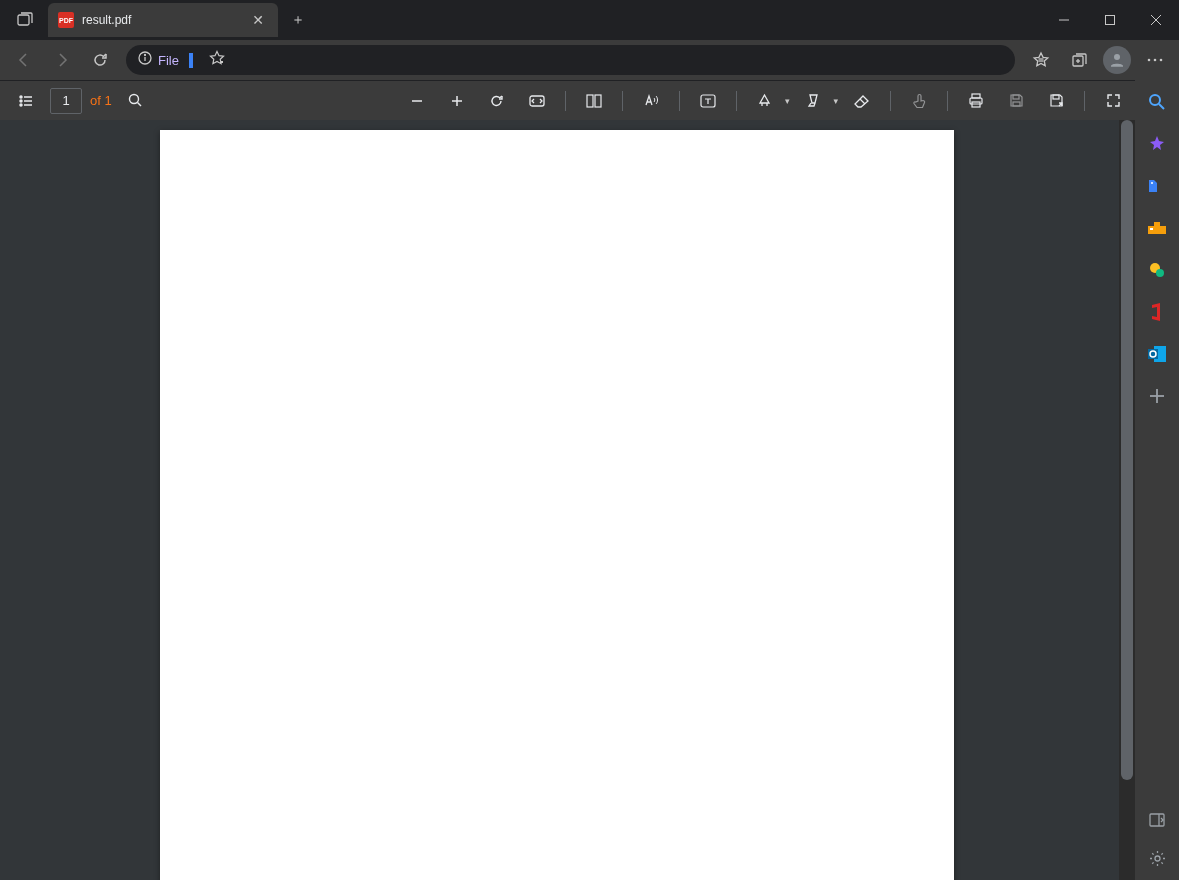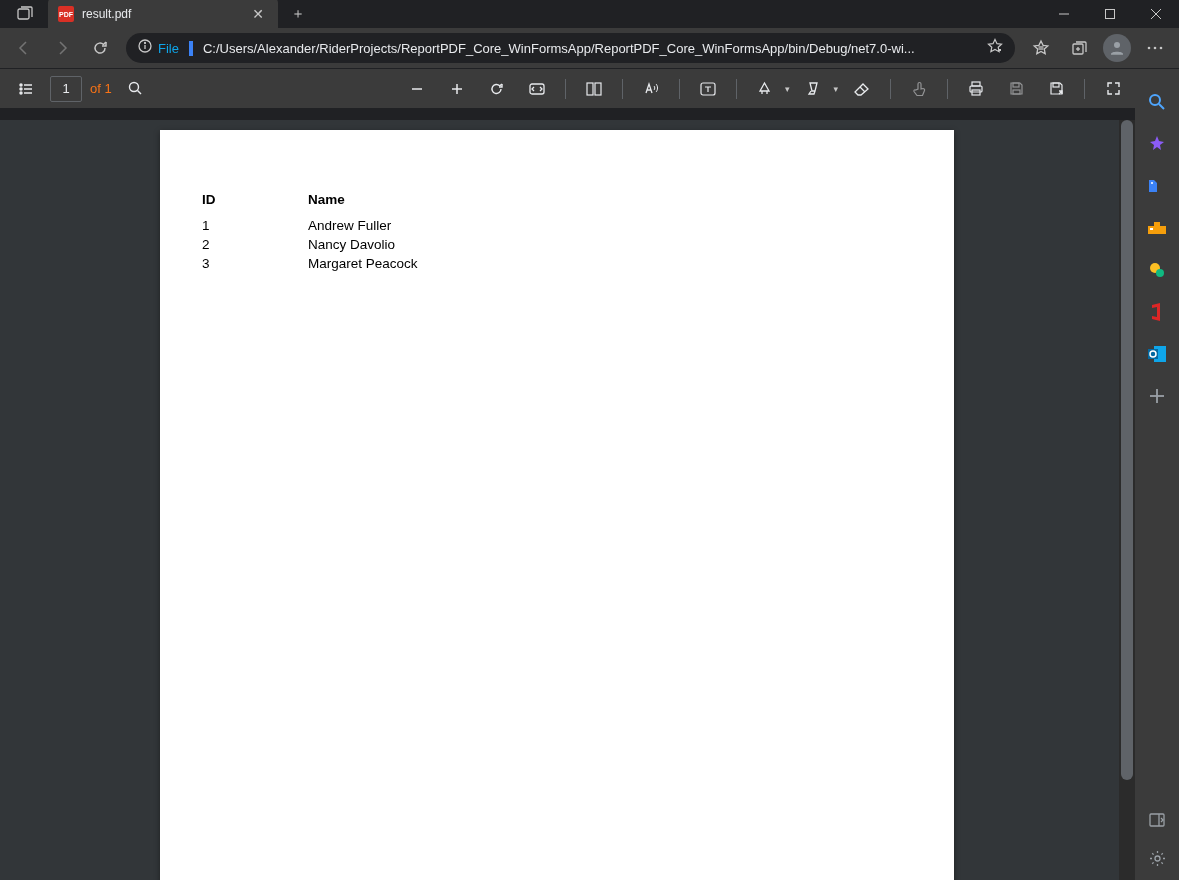--- a/index.html
+++ b/index.html
@@ -1,36 +1,36 @@
 <!DOCTYPE html>
 <html><head>
 <meta charset="utf-8">
 <style>
 * { margin:0; padding:0; box-sizing:border-box; font-family:"Segoe UI",Arial,sans-serif; }
 body { width:1179px; height:880px; background:#202124; overflow:hidden; position:relative; }
 
 
-.titlebar { height:28px; background:#202124; display:flex; align-items:center; padding-left:8px; }
+.titlebar { height:40px; background:#202124; display:flex; align-items:center; padding-left:8px; }
 .tabmgr { width:34px; height:32px; display:flex; align-items:center; justify-content:center; color:#c7c7c7; border-radius:4px; }
 .tab { height:34px; background:#3b3b3b; border-radius:6px 6px 0 0; display:flex; align-items:center; padding:0 10px; margin-left:6px; min-width:230px; }
 .tab-favicon { width:16px; height:16px; background:#d93025; border-radius:2px; display:flex; align-items:center; justify-content:center; color:#fff; font-size:7px; font-weight:bold; margin-right:8px; }
 .tab-title { color:#e8eaed; font-size:12px; flex:1; }
 .tab-close { color:#c7c7c7; font-size:14px; padding:2px 4px; }
 .newtab { width:28px; height:28px; display:flex; align-items:center; justify-content:center; color:#c7c7c7; margin-left:6px; font-size:14px; }
 .winbtns { margin-left:auto; display:flex; }
 .winbtn { width:46px; height:40px; display:flex; align-items:center; justify-content:center; color:#c7c7c7; }
 .winbtn svg { width:10px; height:10px; }
 
 
 .addrbar { height:40px; background:#3b3b3b; display:flex; align-items:center; padding:0 6px; gap:2px; }
 .navbtn { width:36px; height:32px; display:flex; align-items:center; justify-content:center; color:#c7c7c7; border-radius:4px; }
 .navbtn.disabled { opacity:.4; }
 .urlbox { flex:1; height:30px; background:#202124; border-radius:15px; display:flex; align-items:center; padding:0 12px; margin:0 6px; overflow:hidden; }
 .urlinfo { color:#c7c7c7; margin-right:6px; }
-.urlscheme { color:#0ea5e9; font-size:13px; padding-right:10px; border-right:4px solid #3b82f6; margin-right:10px; }
+.urlscheme { color:#c4b5fd; font-size:13px; padding-right:10px; border-right:4px solid #3b82f6; margin-right:10px; }
 .urltext { color:#e8eaed; font-size:13px; white-space:nowrap; overflow:hidden; text-overflow:ellipsis; flex:1; }
 .urlstar { color:#c7c7c7; margin-left:6px; }
 .avatar { width:28px; height:28px; background:#5f6368; border-radius:50%; display:flex; align-items:center; justify-content:center; margin:0 4px; }
 .avatar svg { width:18px; height:18px; fill:#9aa0a6; }
 
 
 .pdfbar { height:40px; background:#3b3b3b; border-top:1px solid #202124; display:flex; align-items:center; padding:0 10px; gap:8px; color:#e8eaed; }
 .pdfbtn { width:32px; height:32px; display:flex; align-items:center; justify-content:center; color:#e8eaed; border-radius:4px; }
 .pageinput { width:32px; height:26px; background:transparent; border:1px solid #5f6368; color:#e8eaed; text-align:center; font-size:13px; border-radius:2px; }
 .pagelabel { font-size:13px; color:#f97316; }
@@ -109,21 +109,20 @@
         <path d="M14 2v4h-4"></path>
       </svg>
     </div>
   <div class="urlbox">
     <span class="urlinfo"><svg width="14" height="14" viewBox="0 0 14 14" fill="none" stroke="currentColor" stroke-width="1.3">
           <circle cx="7" cy="7" r="6"></circle>
           <line x1="7" y1="6" x2="7" y2="10"></line>
           <circle cx="7" cy="4" r="0.5" fill="currentColor"></circle>
         </svg></span>
     <span class="urlscheme">File</span>
-    <span class="urltext">C:/Users/Alexander/RiderProjects/ReportPDF_Core_WinFormsApp/ReportPDF_Core_WinFormsApp/bin/Debug/net7.0-wi...</span>
     <span class="urlstar"><svg width="16" height="16" viewBox="0 0 16 16" fill="none" stroke="currentColor" stroke-width="1.2">
           <path d="M8 1.5l2 4.2 4.5.5-3.3 3 .9 4.5L8 11.5l-4.1 2.2.9-4.5L1.5 6.2l4.5-.5z"></path>
           <path d="M12 11l2 2M14 11l-2 2" stroke-width="1"></path>
         </svg></span>
   </div>
   <div class="navbtn">
       <svg width="18" height="18" viewBox="0 0 18 18" fill="none" stroke="currentColor" stroke-width="1.3">
         <path d="M9 2l2.1 4.4 4.7.5-3.5 3.2.9 4.7L9 12.5 4.8 14.8l.9-4.7L2.2 6.9l4.7-.5z"></path>
         <line x1="6.5" y1="8" x2="11.5" y2="8"></line>
         <line x1="6.5" y1="10" x2="11.5" y2="10"></line>
@@ -276,42 +275,20 @@
   <div class="pdfbtn">
       <svg width="16" height="16" viewBox="0 0 16 16" fill="none" stroke="currentColor" stroke-width="1.2">
         <circle cx="8" cy="8" r="2.5"></circle>
         <path d="M8 1v2M8 13v2M1 8h2M13 8h2M3 3l1.5 1.5M11.5 11.5L13 13M13 3l-1.5 1.5M4.5 11.5L3 13"></path>
       </svg>
     </div>
 </div>
 
 <div class="viewer">
   <div class="page">
-    <table class="doc-table">
-      <thead>
-          <tr>
-        <th class="col-id">ID</th>
-        <th>Name</th>
-      </tr>
-        </thead>
-      <tbody>
-        <tr>
-            <td>1</td>
-            <td>Andrew Fuller</td>
-          </tr>
-        <tr>
-            <td>2</td>
-            <td>Nancy Davolio</td>
-          </tr>
-        <tr>
-            <td>3</td>
-            <td>Margaret Peacock</td>
-          </tr>
-      </tbody>
-    </table>
   </div>
   <div class="scrolltrack">
     <div class="scrollthumb"></div>
   </div>
 </div>
 
 <div class="sidebar">
   <div class="sideicon">
       <svg width="18" height="18" viewBox="0 0 18 18" fill="none" stroke="#4ea6ff" stroke-width="2">
         <circle cx="7" cy="7" r="5"></circle>

